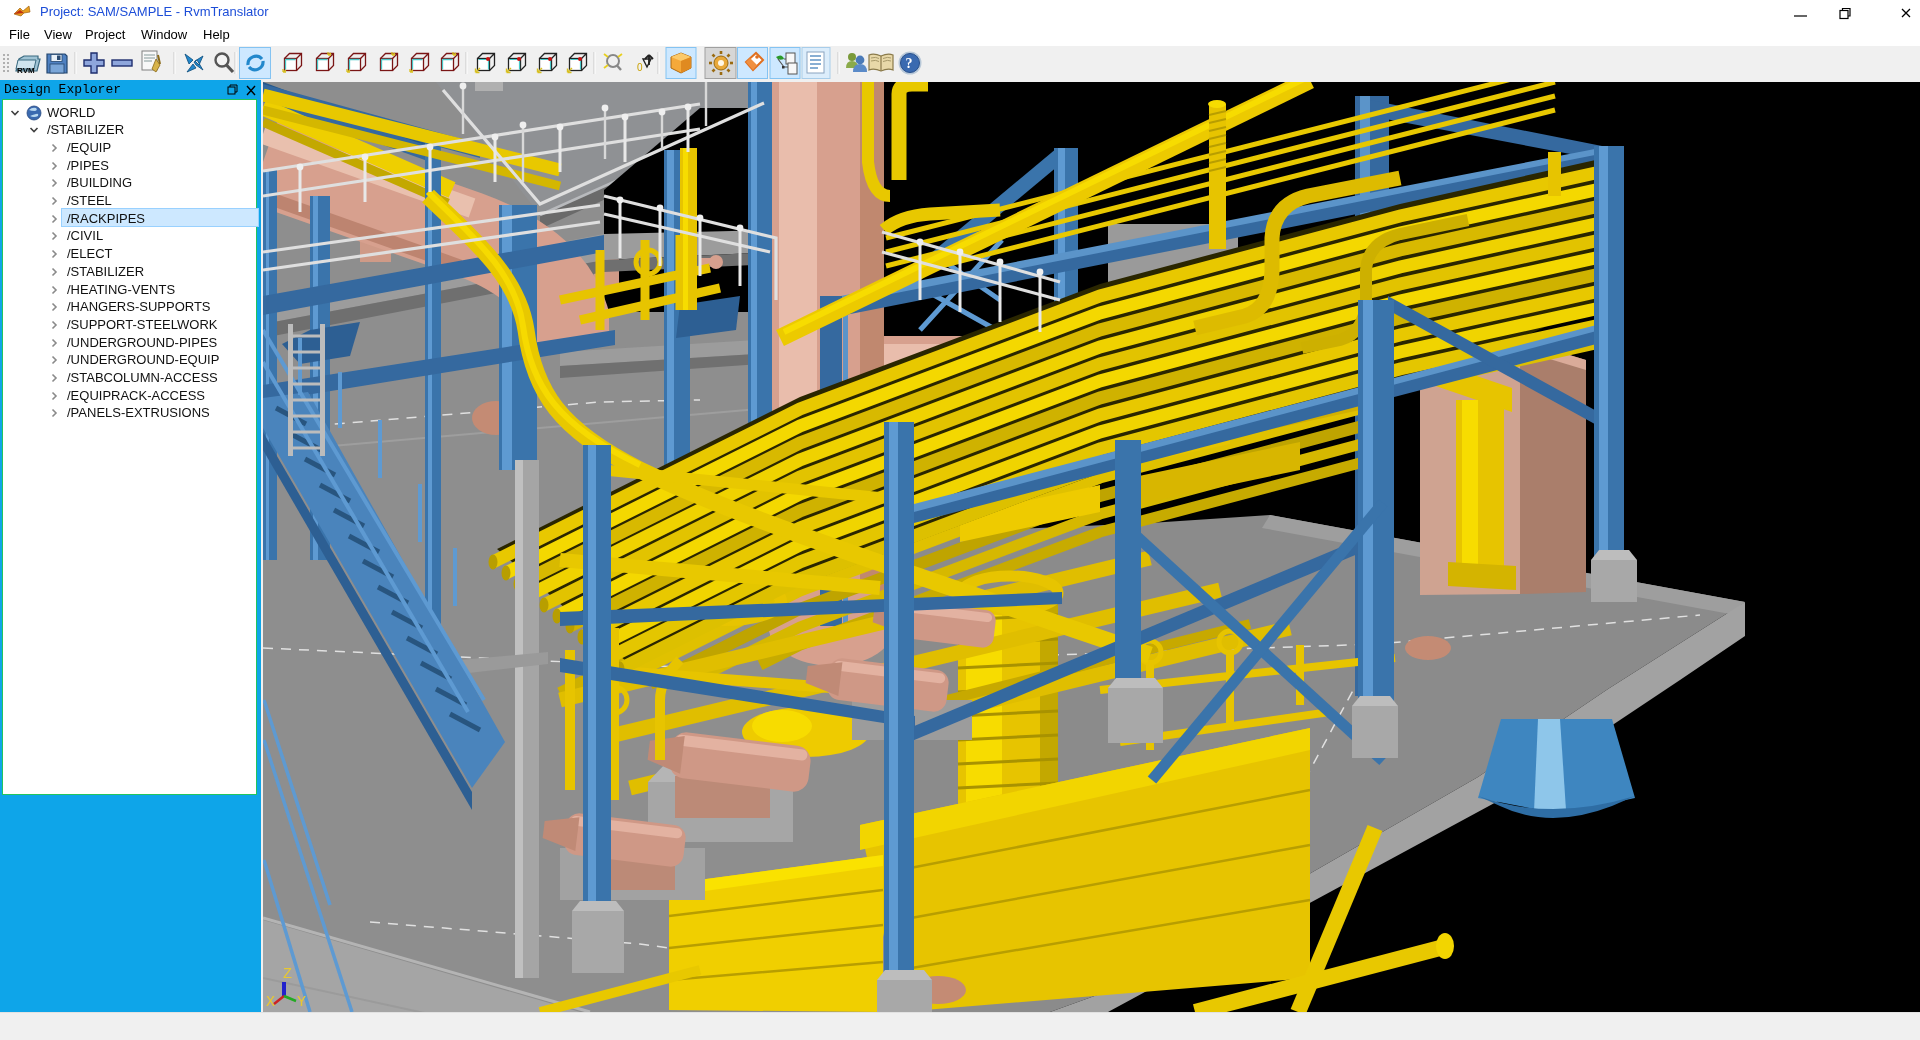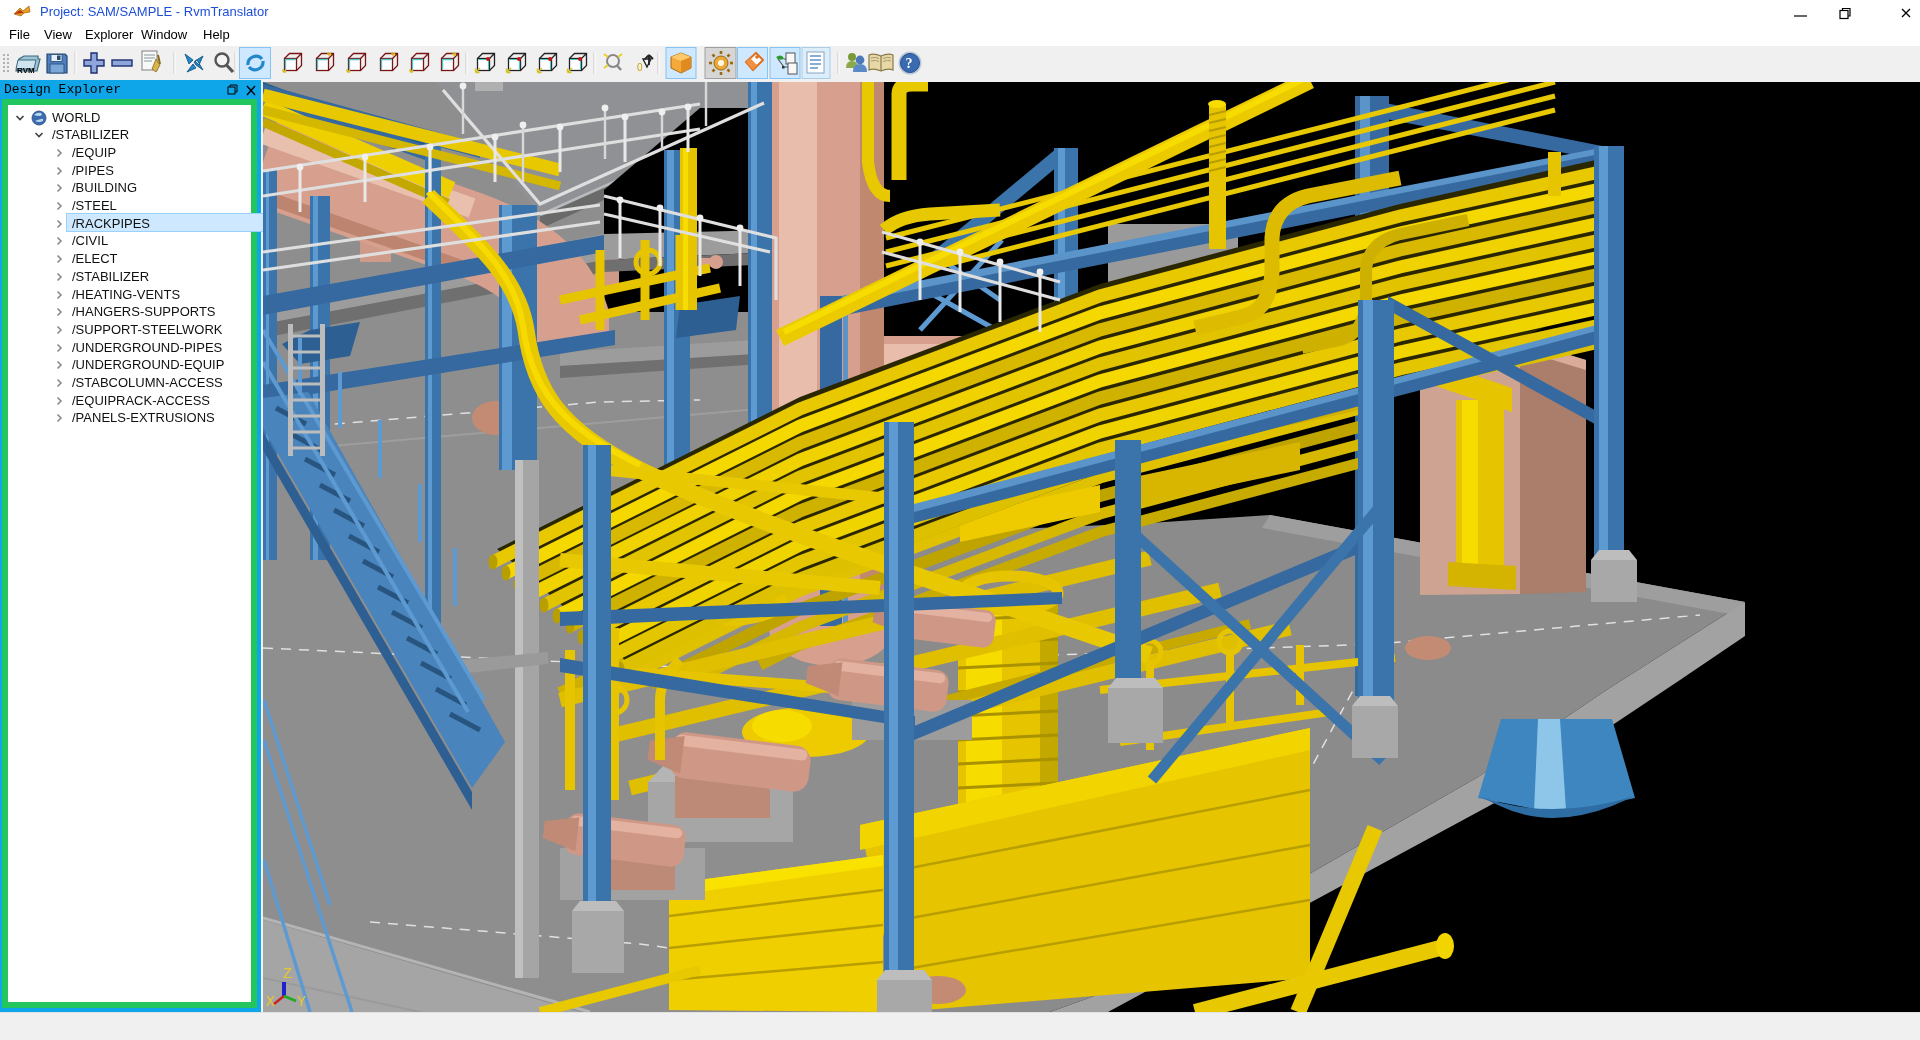--- a/index.html
+++ b/index.html
@@ -5,22 +5,22 @@
   html,body{margin:0;padding:0;width:1920px;height:1040px;overflow:hidden;
     font-family:"Liberation Sans",sans-serif;background:#f0f0f0;}
   #titlebar{position:absolute;left:0;top:0;width:1920px;height:24px;background:#ffffff;}
   #titlebar .txt{position:absolute;left:40px;top:4px;font-size:13px;color:#1d4ed8;}
   #menubar{position:absolute;left:0;top:24px;width:1920px;height:22px;background:#ffffff;}
   #menubar span{position:absolute;top:3px;font-size:13px;color:#000;}
   #toolbar{position:absolute;left:0;top:46px;width:1724px;height:34px;background:#f0f0f0;}
   #panel{position:absolute;left:0;top:80px;width:261px;height:932px;background:#0ea5e9;}
   #paneltitle{position:absolute;left:4px;top:2px;width:256px;height:16px;
      font-family:"Liberation Mono",monospace;font-size:13px;color:#000;}
-  #tree{position:absolute;left:2px;top:19px;width:255px;height:909px;background:#ffffff;
-     border:6px solid #22c55e;box-sizing:border-box;font-size:13px;color:#111;}
+  #tree{position:absolute;left:2px;top:19px;width:255px;height:696px;background:#ffffff;
+     border:1px solid #22c55e;box-sizing:border-box;font-size:13px;color:#111;}
   .trow{position:absolute;height:18px;line-height:18px;white-space:nowrap;}
   .chev{position:absolute;width:10px;height:10px;}
   #viewport{position:absolute;left:263px;top:82px;width:1657px;height:930px;background:#000;}
   #statusbar{position:absolute;left:0;top:1012px;width:1920px;height:28px;background:#f0f0f0;border-top:1px solid #e2e2e2;box-sizing:border-box;}
 </style>
 </head>
 <body>
 <div id="titlebar">
   <svg style="position:absolute;left:12px;top:4px" width="20" height="16" viewBox="0 0 20 16">
     <path d="M2 10 L8 4 L11 7 L17 2 L18 8 L12 9 L9 12 Z" fill="#e8a020" stroke="#a06010" stroke-width="0.7"></path>
@@ -30,21 +30,21 @@
   <svg style="position:absolute;left:1780px;top:6px" width="140" height="16" viewBox="0 0 140 16">
     <line x1="14" y1="10" x2="27" y2="10" stroke="#000" stroke-width="1.2"></line>
     <rect x="60" y="4.5" width="8" height="8" fill="none" stroke="#000" stroke-width="1.2"></rect>
     <path d="M62.5 4.5 L62.5 2.5 L70 2.5 L70 10 L68 10" fill="none" stroke="#000" stroke-width="1.2"></path>
     <path d="M122 3 L130 11 M130 3 L122 11" stroke="#000" stroke-width="1.3"></path>
   </svg>
 </div>
 <div id="menubar">
   <span style="left:9px">File</span>
   <span style="left:44px">View</span>
-  <span style="left:85px">Explorer</span>
+  <span style="left:85px">Project</span>
   <span style="left:141px">Window</span>
   <span style="left:203px">Help</span>
 </div>
 <div id="toolbar"><svg width="1920" height="34" viewBox="0 0 1920 34">
       <line x1="75" y1="6" x2="75" y2="28" stroke="#c8c8c8" stroke-width="1"></line>
 <line x1="76" y1="6" x2="76" y2="28" stroke="#ffffff" stroke-width="1"></line>
 <line x1="174" y1="6" x2="174" y2="28" stroke="#c8c8c8" stroke-width="1"></line>
 <line x1="175" y1="6" x2="175" y2="28" stroke="#ffffff" stroke-width="1"></line>
 <line x1="235" y1="6" x2="235" y2="28" stroke="#c8c8c8" stroke-width="1"></line>
 <line x1="236" y1="6" x2="236" y2="28" stroke="#ffffff" stroke-width="1"></line>

